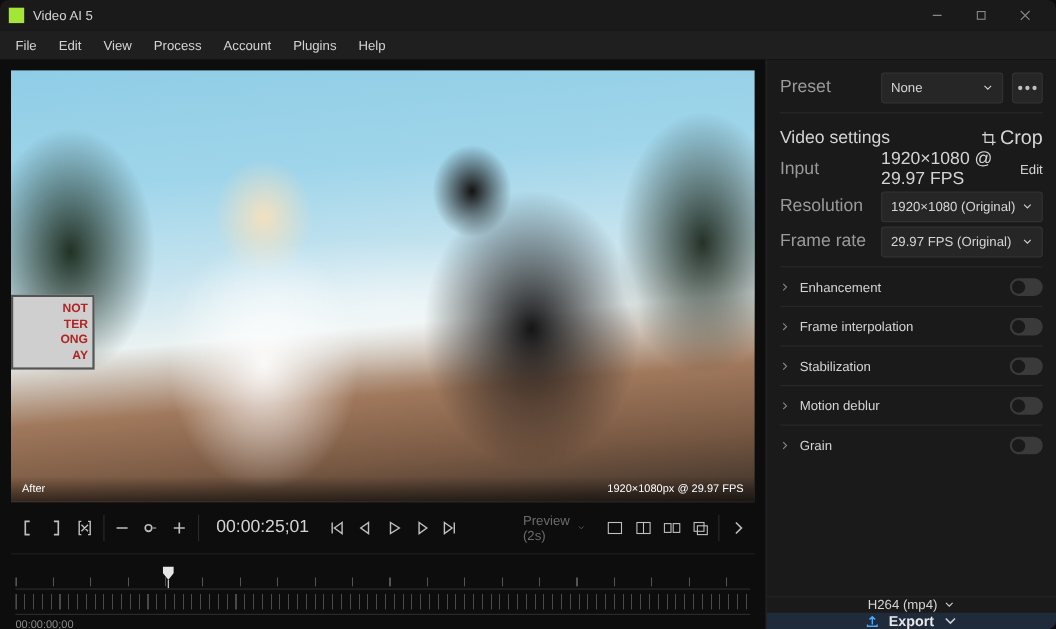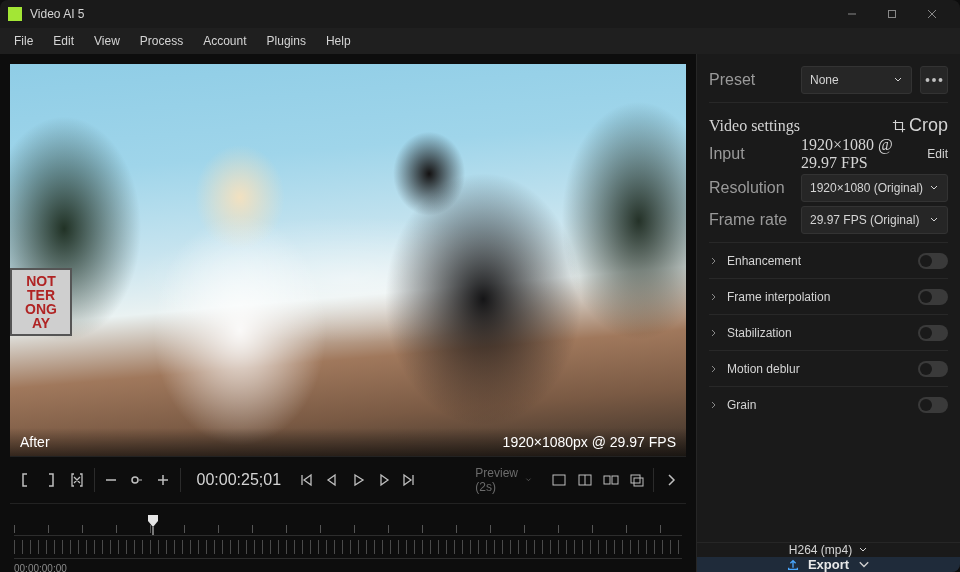--- a/index.html
+++ b/index.html
@@ -93,38 +93,38 @@
     radial-gradient(ellipse 120px 160px at 34% 68%, rgba(255,255,255,0.9), rgba(255,255,255,0) 72%),
     radial-gradient(ellipse 60px 70px at 34% 34%, rgba(245,225,190,0.95), rgba(245,225,190,0) 75%),
     radial-gradient(ellipse 48px 56px at 62% 28%, rgba(20,18,18,1), rgba(20,18,18,0) 75%),
     radial-gradient(ellipse 110px 160px at 8% 42%, rgba(20,35,20,0.92), rgba(20,35,20,0) 70%),
     radial-gradient(ellipse 110px 170px at 93% 40%, rgba(18,30,18,0.9), rgba(18,30,18,0) 70%),
     radial-gradient(ellipse 300px 90px at 50% 55%, rgba(255,255,255,0.45), rgba(255,255,255,0) 70%);
 }
 .sign {
   position:absolute;
   left:0; top:52%;
-  width:62px;
+  width:76px;
   background:#cfcfcf;
   color:#b02424;
   font-weight:700;
-  font-size:14px;
+  font-size:11px;
   line-height:14px;
   padding:4px 4px;
-  text-align:center;
+  text-align:right;
   border:2px solid #555;
 }
 .preview-footer {
   position: absolute;
   bottom: 0; left: 0; right: 0;
   display: flex;
   justify-content: space-between;
   padding: 6px 10px;
   color: #ffffff;
-  font-size: 14px;
+  font-size: 10px;
   background: linear-gradient(180deg, rgba(0,0,0,0) 0%, rgba(0,0,0,0.55) 100%);
   align-items: flex-end;
 }
 .controls {
   height: 48px;
   display: flex;
   align-items: center;
   gap: 4px;
   border-top: 1px solid #222;
   border-bottom: 1px solid #222;
@@ -190,21 +190,21 @@
   flex-direction: column;
   padding: 10px 12px 0 12px;
 }
 .row {
   display: flex;
   align-items: center;
   min-height: 32px;
   gap: 8px;
 }
 .row-label { color:#9a9a9a; font-size:16px; width:84px; }
-.row-label.full { width:auto; flex:1;font-family:Liberation Serif, serif; }
+.row-label.full { width:auto; flex:1; }
 .select {
   flex:1;
   height:28px;
   background:#262626;
   border:1px solid #333;
   border-radius:3px;
   display:flex;
   align-items:center;
   justify-content:space-between;
   padding:0 8px;

